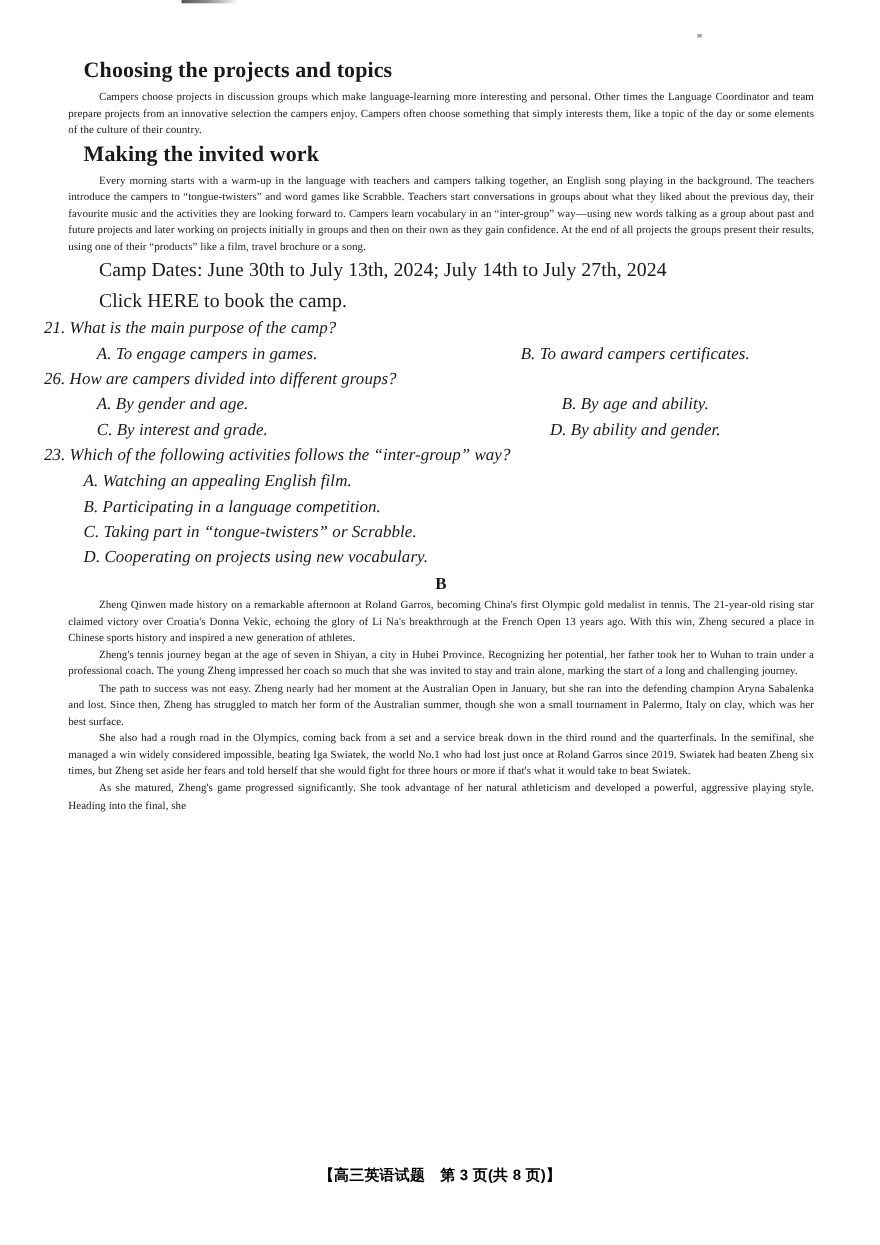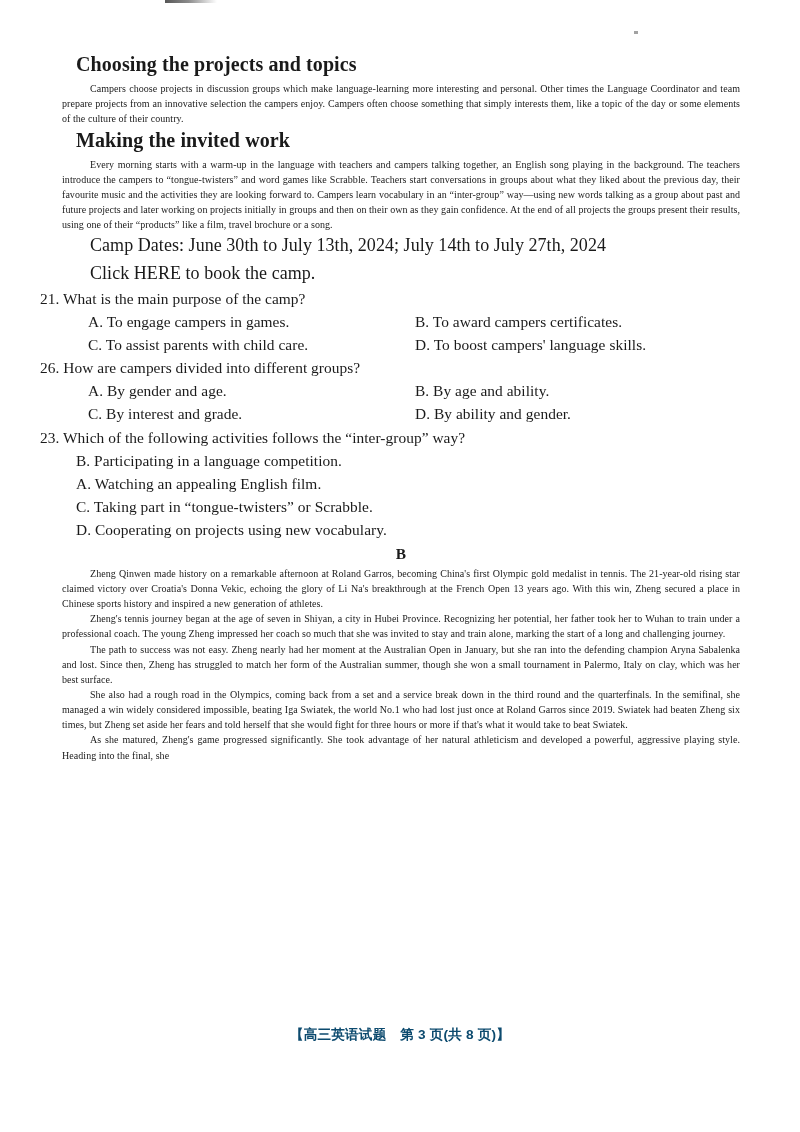--- a/index.html
+++ b/index.html
@@ -71,62 +71,62 @@
   }
   p.flush {
     margin: 0;
     font-size: 18px;
     line-height: 1.515;
     text-indent: 28px;
     letter-spacing: .05px;
   }
 
   
-  .q-block { margin: 0; }
+  .q-block { margin: 0; font-style: italic; }
   .q-stem {
     font-size: 15.4px;
     line-height: 1.50;
     margin: 0 0 0 -22px;
     letter-spacing: .05px;
   }
   .opt-row {
     display: flex;
     margin: 0 0 0 26px;
     font-size: 15.4px;
     line-height: 1.50;
     letter-spacing: .05px;
   }
   .opt-a { width: 327px; flex: 0 0 327px; }
-  .opt-b { flex: 1 1 auto; }
+  .opt-b { flex: 1 1 auto; text-align: center; }
   .opt-single {
     margin: 0 0 0 14px;
     font-size: 15.4px;
     line-height: 1.50;
     letter-spacing: .05px;
   }
 
   .section-letter {
     text-align: center;
     font-weight: bold;
     font-size: 15.4px;
     line-height: 1.55;
     margin: 1px 0 0 0;
     letter-spacing: .3px;
   }
 
   .footer {
     position: absolute;
     left: 0;
-    top: 1026px;
+    top: 1060px;
     width: 800px;
     text-align: center;
     font-family: "Liberation Sans", "DejaVu Sans", sans-serif;
     font-size: 13.6px;
     font-weight: bold;
-    color: #0c4a6e;
+    color: #000000;
     letter-spacing: .2px;
   }
 </style>
 </head>
 <body>
 
 <div class="page">
 
   <div class="scan-bar"></div>
   <div class="scan-speck"></div>
@@ -144,42 +144,38 @@
     <p class="flush">Camp Dates: June 30th to July 13th, 2024; July 14th to July 27th, 2024</p>
 
     <p class="flush">Click HERE to book the camp.</p>
 
     <div class="q-block">
       <div class="q-stem">21. What is the main purpose of the camp?</div>
       <div class="opt-row">
         <span class="opt-a">A. To engage campers in games.</span>
         <span class="opt-b">B. To award campers certificates.</span>
       </div>
-      <div class="opt-row">
-        <span class="opt-a">C. To assist parents with child care.</span>
-        <span class="opt-b">D. To boost campers' language skills.</span>
-      </div>
     </div>
 
     <div class="q-block">
       <div class="q-stem">26. How are campers divided into different groups?</div>
       <div class="opt-row">
         <span class="opt-a">A. By gender and age.</span>
         <span class="opt-b">B. By age and ability.</span>
       </div>
       <div class="opt-row">
         <span class="opt-a">C. By interest and grade.</span>
         <span class="opt-b">D. By ability and gender.</span>
       </div>
     </div>
 
     <div class="q-block">
       <div class="q-stem">23. Which of the following activities follows the “inter-group” way?</div>
+      <div class="opt-single">A. Watching an appealing English film.</div>
       <div class="opt-single">B. Participating in a language competition.</div>
-      <div class="opt-single">A. Watching an appealing English film.</div>
       <div class="opt-single">C. Taking part in “tongue-twisters” or Scrabble.</div>
       <div class="opt-single">D. Cooperating on projects using new vocabulary.</div>
     </div>
 
     <div class="section-letter">B</div>
 
     <p class="para">Zheng Qinwen made history on a remarkable afternoon at Roland Garros, becoming China's first Olympic gold medalist in tennis. The 21-year-old rising star claimed victory over Croatia's Donna Vekic, echoing the glory of Li Na's breakthrough at the French Open 13 years ago. With this win, Zheng secured a place in Chinese sports history and inspired a new generation of athletes.</p>
     <p class="para">Zheng's tennis journey began at the age of seven in Shiyan, a city in Hubei Province. Recognizing her potential, her father took her to Wuhan to train under a professional coach. The young Zheng impressed her coach so much that she was invited to stay and train alone, marking the start of a long and challenging journey.</p>
     <p class="para">The path to success was not easy. Zheng nearly had her moment at the Australian Open in January, but she ran into the defending champion Aryna Sabalenka and lost. Since then, Zheng has struggled to match her form of the Australian summer, though she won a small tournament in Palermo, Italy on clay, which was her best surface.</p>
     <p class="para">She also had a rough road in the Olympics, coming back from a set and a service break down in the third round and the quarterfinals. In the semifinal, she managed a win widely considered impossible, beating Iga Swiatek, the world No.1 who had lost just once at Roland Garros since 2019. Swiatek had beaten Zheng six times, but Zheng set aside her fears and told herself that she would fight for three hours or more if that's what it would take to beat Swiatek.</p>

